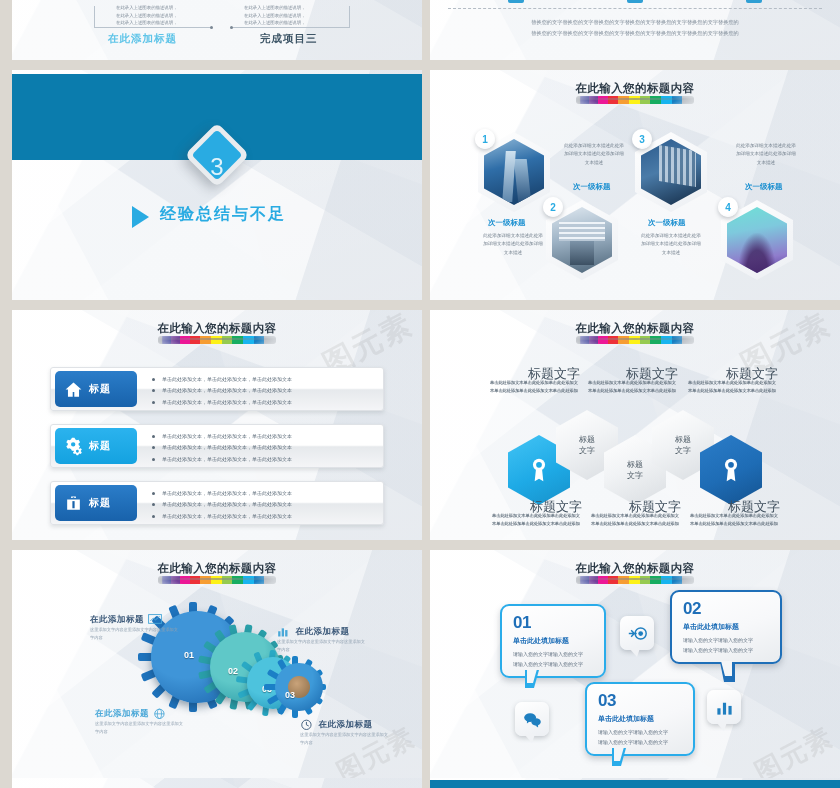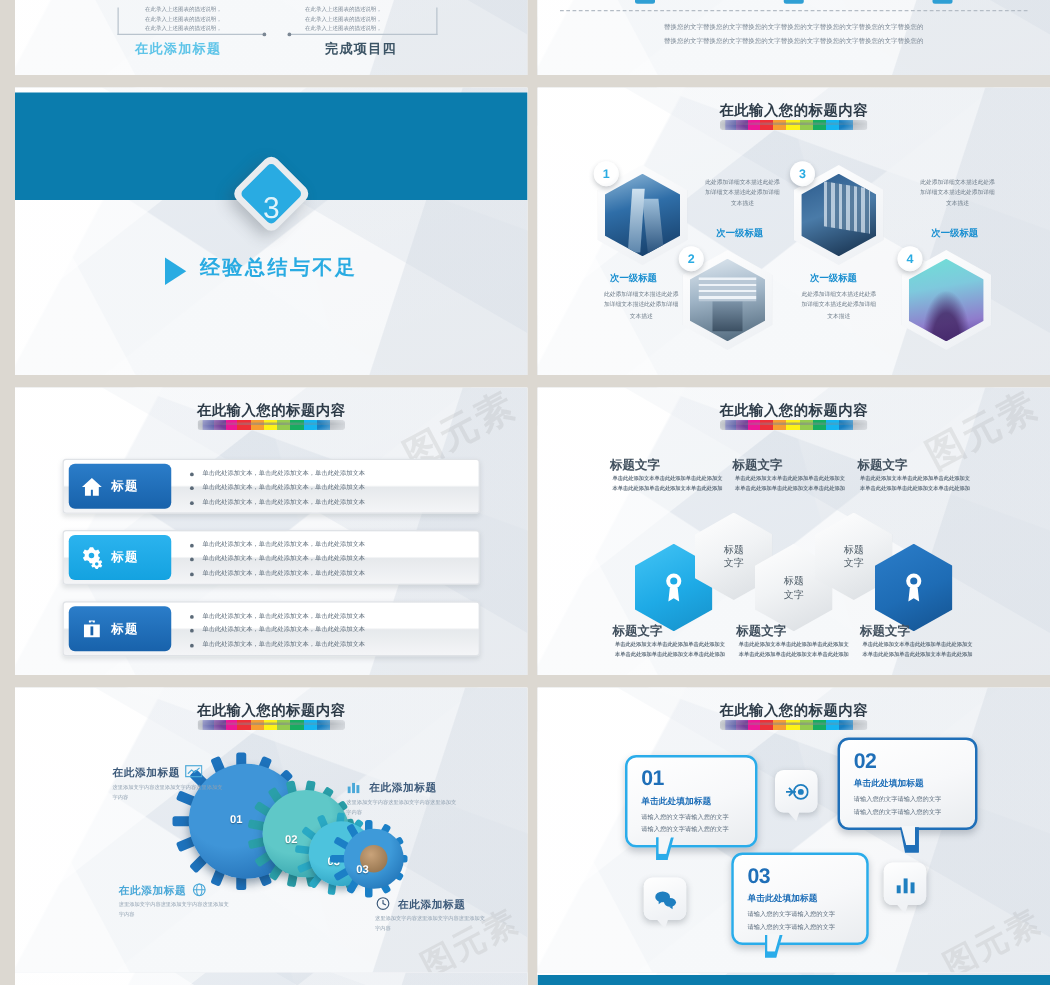--- a/index.html
+++ b/index.html
@@ -196,21 +196,21 @@
     position:absolute; width:62px; height:70px;
     clip-path: polygon(50% 0%, 100% 25%, 100% 75%, 50% 100%, 0% 75%, 0% 25%);
     display:flex;align-items:center;justify-content:center;text-align:center;
     filter: drop-shadow(0 3px 5px rgba(80,88,96,.3));
   }
   .hex.grey{ background:linear-gradient(155deg,#ffffff 0%,#f1f3f5 45%,#d9dde1 100%); }
   .hex.cyan{ background:linear-gradient(155deg,#43c4f5 0%,#1eaae6 55%,#1690c9 100%); }
   .hex.blue{ background:linear-gradient(155deg,#2b7dc9 0%,#1e6cb5 55%,#14528f 100%); }
   .hex .ht{ font-size:8px; line-height:1.4; color:#4a5863; font-weight:normal;}
   .hex svg{width:22px;height:26px;fill:#fff;}
-  .hc-title{position:absolute;font-size:10px;font-weight:bold;color:#41505e;text-align:left;width:92px;}
+  .hc-title{position:absolute;font-size:13px;font-weight:normal;color:#41505e;text-align:right;width:92px;}
   .hc-body{position:absolute;width:92px;font-size:4.2px;line-height:1.9;color:#64727f;text-align:center;font-weight:bold;}
 
   
   .s7 { left:12px; top:550px; height:238px;}
   .gearwrap{position:absolute;left:128px;top:48px;width:190px;height:150px;}
   .gear{position:absolute;border-radius:50%;}
   .gear .core{position:absolute;inset:0;border-radius:50%;}
   .g-teeth{position:absolute;inset:0;}
   .g-teeth i{position:absolute;left:50%;top:50%;width:8px;height:100%;margin-left:-4px;border-radius:2px;}
   .gnum{position:absolute;color:#fff;font-weight:bold;font-size:9px;text-shadow:0 1px 1px rgba(0,0,0,.35);}
@@ -269,21 +269,21 @@
       <div class="txtcol" style="left:232px;top:172px;width:88px;white-space:pre-line;">在此录入上述图表的描述说明，
 在此录入上述图表的描述说明，
 在此录入上述图表的描述说明，</div>
 
       <div class="conn" style="left:82px;top:174px;width:118px;height:22px;border-right:none;"></div>
       <div class="conn" style="left:220px;top:174px;width:118px;height:22px;border-left:none;"></div>
       <div class="dot" style="left:198px;top:194px;"></div>
       <div class="dot" style="left:218px;top:194px;"></div>
 
       <div class="capt a" style="left:96px;top:200px;">在此添加标题</div>
-      <div class="capt b" style="left:248px;top:200px;">完成项目四</div>
+      <div class="capt b" style="left:248px;top:200px;">完成项目三</div>
     </div>
   </div>
 
   <div class="slide s2">
     <div class="poly"></div>
     <div class="inner">
       <div class="tabs">
         <div class="tab"></div>
         <div class="tab"></div>
         <div class="tab"></div>

